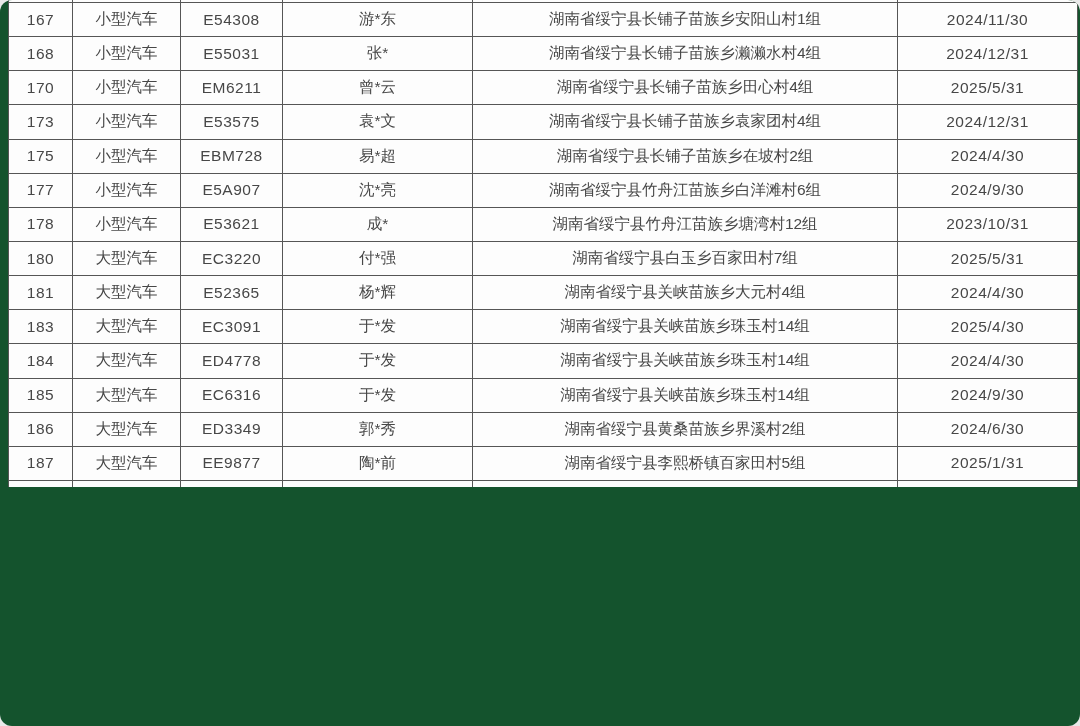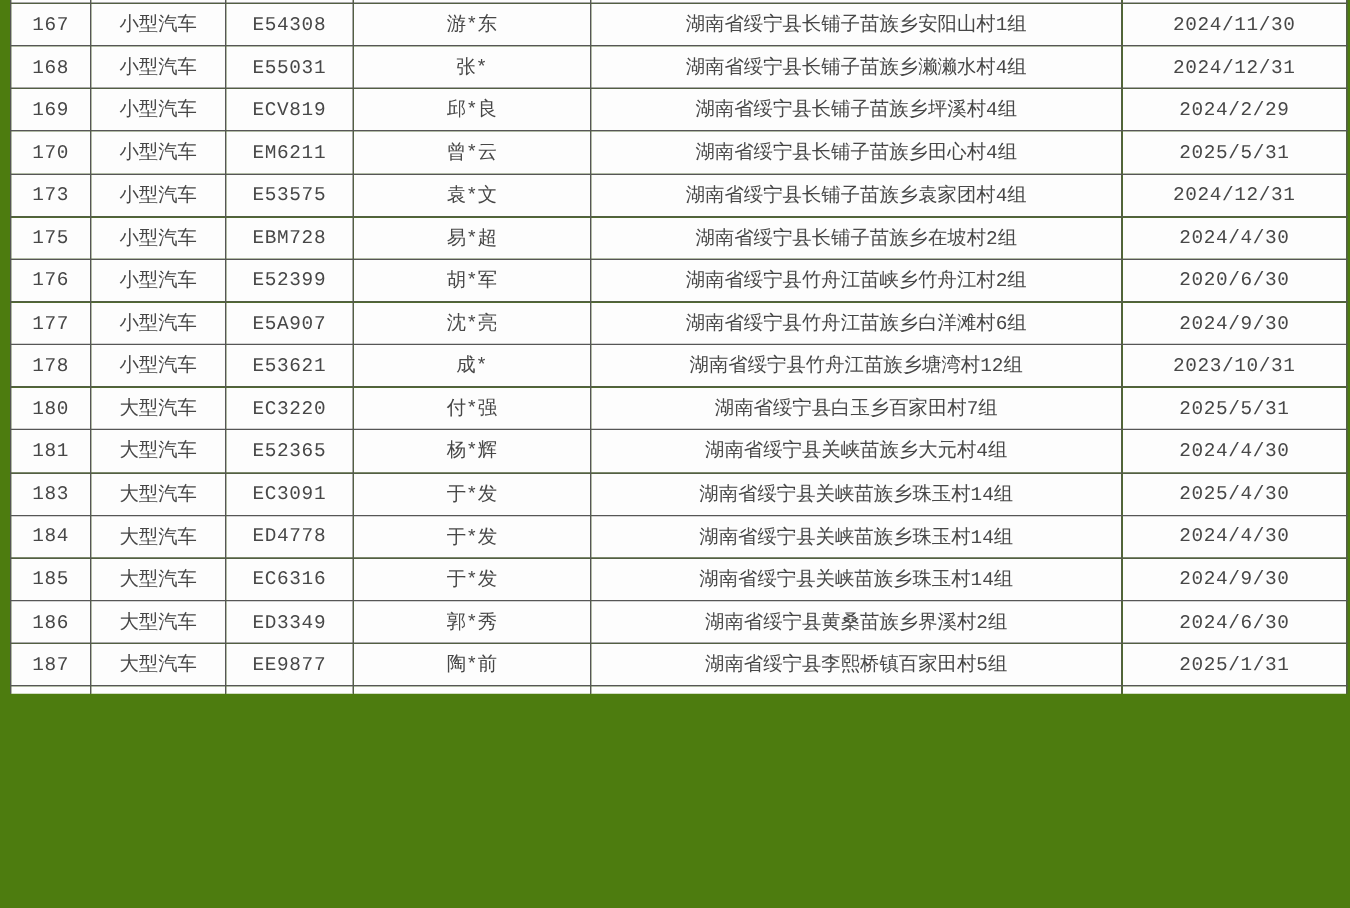--- a/index.html
+++ b/index.html
@@ -4,23 +4,24 @@
 <style>
   html, body {
     margin: 0;
     padding: 0;
     background: #e9e9e9;
   }
   .page {
     position: relative;
     width: 1080px;
     height: 726px;
-    background: #4d7c0f;
+    background: #14532d;
     overflow: hidden;
-    font-family: Liberation Mono, monospace;
+    font-family: Liberation Sans, sans-serif;
+    border-radius: 12px;
   }
   table.vehicle-table {
     position: absolute;
     left: 8px;
     top: 0;
     width: 1069px;
     border-collapse: collapse;
     table-layout: fixed;
   }
   table.vehicle-table td {
@@ -85,28 +86,20 @@
       </tr>
         <tr class="data-row">
         <td class="cell-no">168</td>
         <td class="cell-type">小型汽车</td>
         <td class="cell-plate">E55031</td>
         <td class="cell-name">张*</td>
         <td class="cell-address">湖南省绥宁县长铺子苗族乡濑濑水村4组</td>
         <td class="cell-date">2024/12/31</td>
       </tr>
         <tr class="data-row">
-        <td class="cell-no">169</td>
-        <td class="cell-type">小型汽车</td>
-        <td class="cell-plate">ECV819</td>
-        <td class="cell-name">邱*良</td>
-        <td class="cell-address">湖南省绥宁县长铺子苗族乡坪溪村4组</td>
-        <td class="cell-date">2024/2/29</td>
-      </tr>
-        <tr class="data-row">
         <td class="cell-no">170</td>
         <td class="cell-type">小型汽车</td>
         <td class="cell-plate">EM6211</td>
         <td class="cell-name">曾*云</td>
         <td class="cell-address">湖南省绥宁县长铺子苗族乡田心村4组</td>
         <td class="cell-date">2025/5/31</td>
       </tr>
         <tr class="data-row">
         <td class="cell-no">173</td>
         <td class="cell-type">小型汽车</td>
@@ -115,28 +108,20 @@
         <td class="cell-address">湖南省绥宁县长铺子苗族乡袁家团村4组</td>
         <td class="cell-date">2024/12/31</td>
       </tr>
         <tr class="data-row">
         <td class="cell-no">175</td>
         <td class="cell-type">小型汽车</td>
         <td class="cell-plate">EBM728</td>
         <td class="cell-name">易*超</td>
         <td class="cell-address">湖南省绥宁县长铺子苗族乡在坡村2组</td>
         <td class="cell-date">2024/4/30</td>
-      </tr>
-        <tr class="data-row">
-        <td class="cell-no">176</td>
-        <td class="cell-type">小型汽车</td>
-        <td class="cell-plate">E52399</td>
-        <td class="cell-name">胡*军</td>
-        <td class="cell-address">湖南省绥宁县竹舟江苗峡乡竹舟江村2组</td>
-        <td class="cell-date">2020/6/30</td>
       </tr>
         <tr class="data-row">
         <td class="cell-no">177</td>
         <td class="cell-type">小型汽车</td>
         <td class="cell-plate">E5A907</td>
         <td class="cell-name">沈*亮</td>
         <td class="cell-address">湖南省绥宁县竹舟江苗族乡白洋滩村6组</td>
         <td class="cell-date">2024/9/30</td>
       </tr>
         <tr class="data-row">

